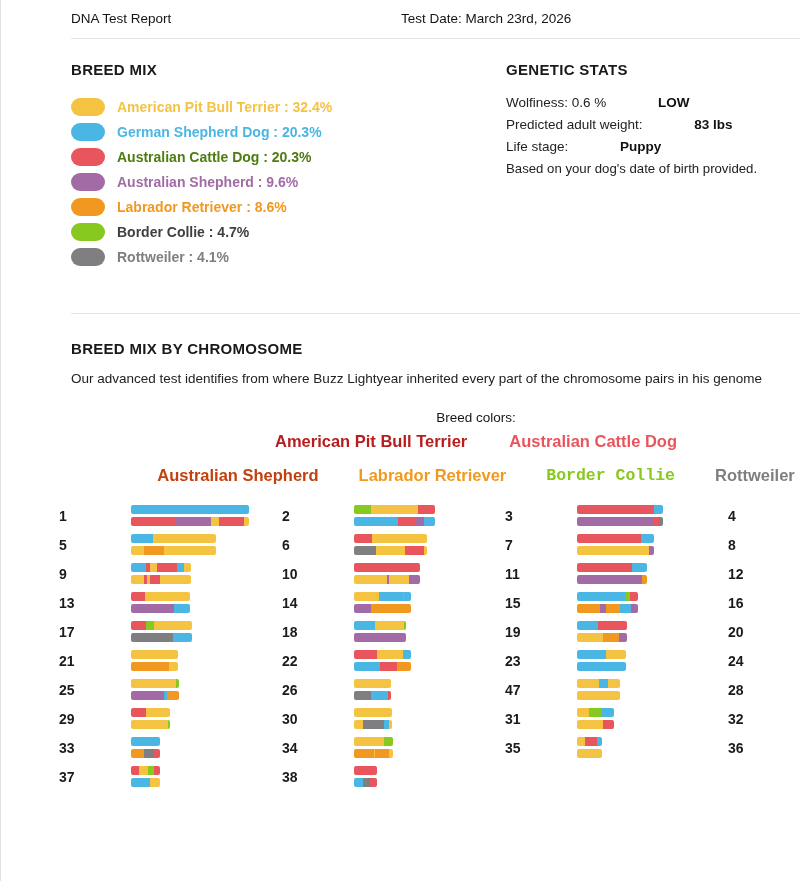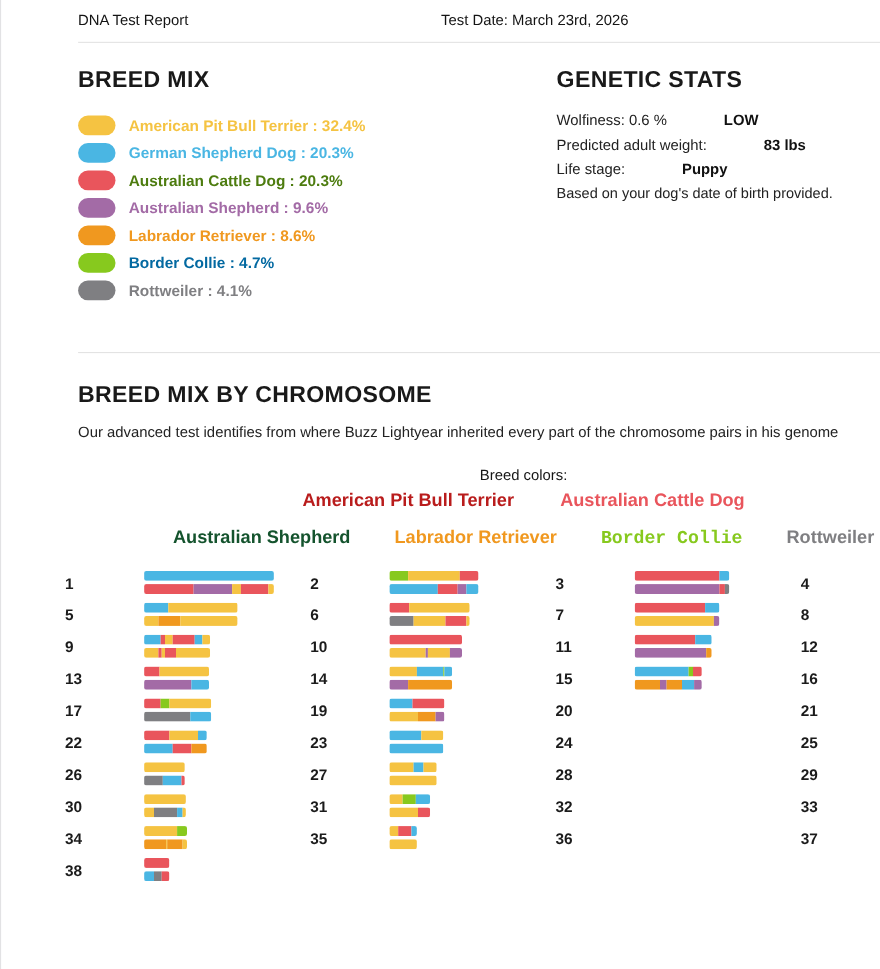--- a/index.html
+++ b/index.html
@@ -16,21 +16,21 @@
   .page-header { position: relative; padding: 11px 0 0 70px; height: 27px; font-size: 13.5px; color: #141414; }
   .page-header .date { position: absolute; left: 400px; top: 11px; }
   .rule { border: none; border-top: 1px solid #e3e3e3; margin-left: 70px; width: 810px; }
   .rule1 { margin-top: 11px; }
   .rule2 { margin-top: 44px; }
 
   
   .top-section { display: flex; padding: 22px 0 0 70px; }
   .col-left { width: 435px; }
   .col-right { flex: 1; }
-  h2.section-heading { font-size: 21px; font-weight: 700; letter-spacing: 0.3px; color: #191919; }
+  h2.section-heading { font-size: 15px; font-weight: 700; letter-spacing: 0.3px; color: #191919; }
 
   .breed-legend { list-style: none; margin-top: 16px; }
   .legend-item { display: flex; align-items: center; height: 25px; }
   .pill { width: 34px; height: 18px; border-radius: 9px; flex: 0 0 auto; }
   .legend-label { margin-left: 12px; font-size: 14px; font-weight: 700; white-space: nowrap; }
 
   .stats-rows { margin-top: 14px; }
   .stat-row { font-size: 13.5px; line-height: 22px; color: #222; }
   .stat-row b { font-weight: 700; color: #111; margin-left: 48px; }
   .stats-footnote { font-size: 13.2px; line-height: 22px; color: #222; }
@@ -87,21 +87,21 @@
           <li class="legend-item">
             <span class="pill" style="background: rgb(163, 107, 166);"></span>
             <span class="legend-label" style="color: rgb(163, 107, 166);">Australian Shepherd : 9.6%</span>
           </li>
           <li class="legend-item">
             <span class="pill" style="background: rgb(240, 152, 31);"></span>
             <span class="legend-label" style="color: rgb(240, 152, 31);">Labrador Retriever : 8.6%</span>
           </li>
           <li class="legend-item">
             <span class="pill" style="background: rgb(135, 201, 30);"></span>
-            <span class="legend-label" style="color: #0369a1;">Border Collie : 4.7%</span>
+            <span class="legend-label" style="color: #404040;">Border Collie : 4.7%</span>
           </li>
           <li class="legend-item">
             <span class="pill" style="background: rgb(127, 127, 130);"></span>
             <span class="legend-label" style="color: rgb(127, 127, 130);">Rottweiler : 4.1%</span>
           </li>
         </ul>
     </div>
     <div class="col-right">
       <h2 class="section-heading">GENETIC STATS</h2>
       <div class="stats-rows" id="stats-rows">
@@ -119,21 +119,21 @@
     <h2 class="section-heading">BREED MIX BY CHROMOSOME</h2>
     <p class="chromo-desc">Our advanced test identifies from where Buzz Lightyear inherited every part of the chromosome pairs in his genome</p>
 
     <div class="breed-colors">
       <div class="breed-colors-label">Breed colors:</div>
       <div class="legend-row legend-row-1" id="legend-row-0">
           <span style="color: #b91c1c;">American Pit Bull Terrier</span>
           <span style="color: rgb(233, 85, 92);">Australian Cattle Dog</span>
         </div>
       <div class="legend-row legend-row-2" id="legend-row-1">
-          <span style="color: #14532d;">Australian Shepherd</span>
+          <span style="color: #c2410c;">Australian Shepherd</span>
           <span style="color: rgb(240, 152, 31);">Labrador Retriever</span>
           <span style="color: rgb(135, 201, 30); font-family: Liberation Mono, monospace;">Border Collie</span>
           <span style="color: rgb(127, 127, 130);">Rottweiler</span>
         </div>
     </div>
 
     <div class="chromo-grid" id="chromo-grid">
         <div class="chr-cell">
           <span class="chr-num">1</span>
           <div class="chr-bars">
@@ -337,20 +337,33 @@
               <div class="seg" style="width: 8px; background: rgb(135, 201, 30);"></div>
               <div class="seg" style="width: 38px; background: rgb(245, 195, 66);"></div>
             </div>
             <div class="bar">
               <div class="seg" style="width: 42px; background: rgb(127, 127, 130);"></div>
               <div class="seg" style="width: 19px; background: rgb(74, 182, 227);"></div>
             </div>
           </div>
         </div>
         <div class="chr-cell">
+          <span class="chr-num">18</span>
+          <div class="chr-bars">
+            <div class="bar">
+              <div class="seg" style="width: 21px; background: rgb(74, 182, 227);"></div>
+              <div class="seg" style="width: 29px; background: rgb(245, 195, 66);"></div>
+              <div class="seg" style="width: 2px; background: rgb(135, 201, 30);"></div>
+            </div>
+            <div class="bar">
+              <div class="seg" style="width: 52px; background: rgb(163, 107, 166);"></div>
+            </div>
+          </div>
+        </div>
+        <div class="chr-cell">
           <span class="chr-num">19</span>
           <div class="chr-bars">
             <div class="bar">
               <div class="seg" style="width: 21px; background: rgb(74, 182, 227);"></div>
               <div class="seg" style="width: 29px; background: rgb(233, 85, 92);"></div>
             </div>
             <div class="bar">
               <div class="seg" style="width: 26px; background: rgb(245, 195, 66);"></div>
               <div class="seg" style="width: 16px; background: rgb(240, 152, 31);"></div>
               <div class="seg" style="width: 8px; background: rgb(163, 107, 166);"></div>
@@ -425,21 +438,21 @@
               <div class="seg" style="width: 37px; background: rgb(245, 195, 66);"></div>
             </div>
             <div class="bar">
               <div class="seg" style="width: 17px; background: rgb(127, 127, 130);"></div>
               <div class="seg" style="width: 17px; background: rgb(74, 182, 227);"></div>
               <div class="seg" style="width: 3px; background: rgb(233, 85, 92);"></div>
             </div>
           </div>
         </div>
         <div class="chr-cell">
-          <span class="chr-num">27</span>
+          <span class="chr-num">47</span>
           <div class="chr-bars">
             <div class="bar">
               <div class="seg" style="width: 22px; background: rgb(245, 195, 66);"></div>
               <div class="seg" style="width: 9px; background: rgb(74, 182, 227);"></div>
               <div class="seg" style="width: 12px; background: rgb(245, 195, 66);"></div>
             </div>
             <div class="bar">
               <div class="seg" style="width: 43px; background: rgb(245, 195, 66);"></div>
             </div>
           </div>

